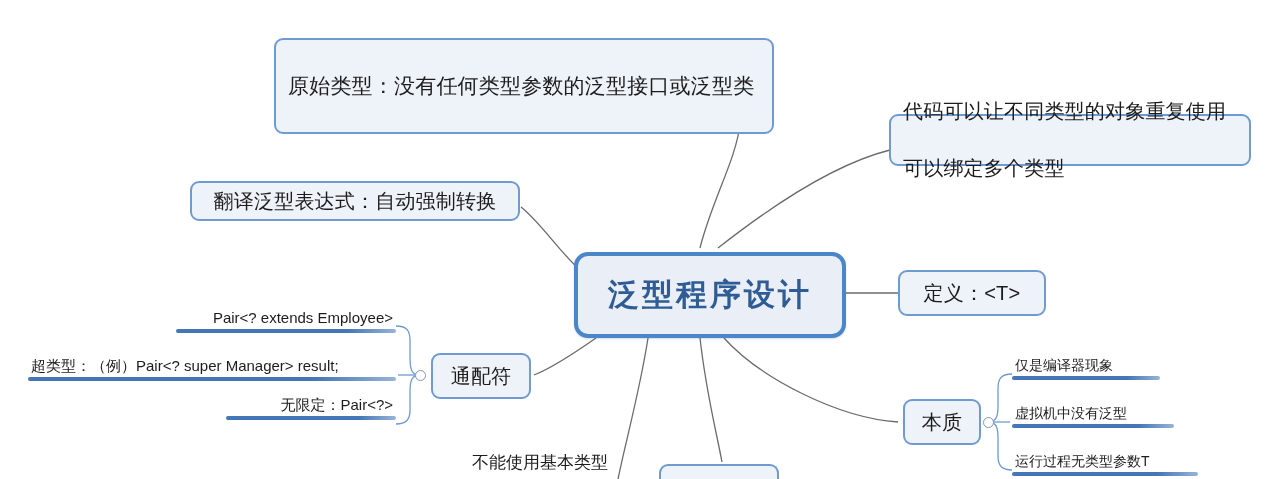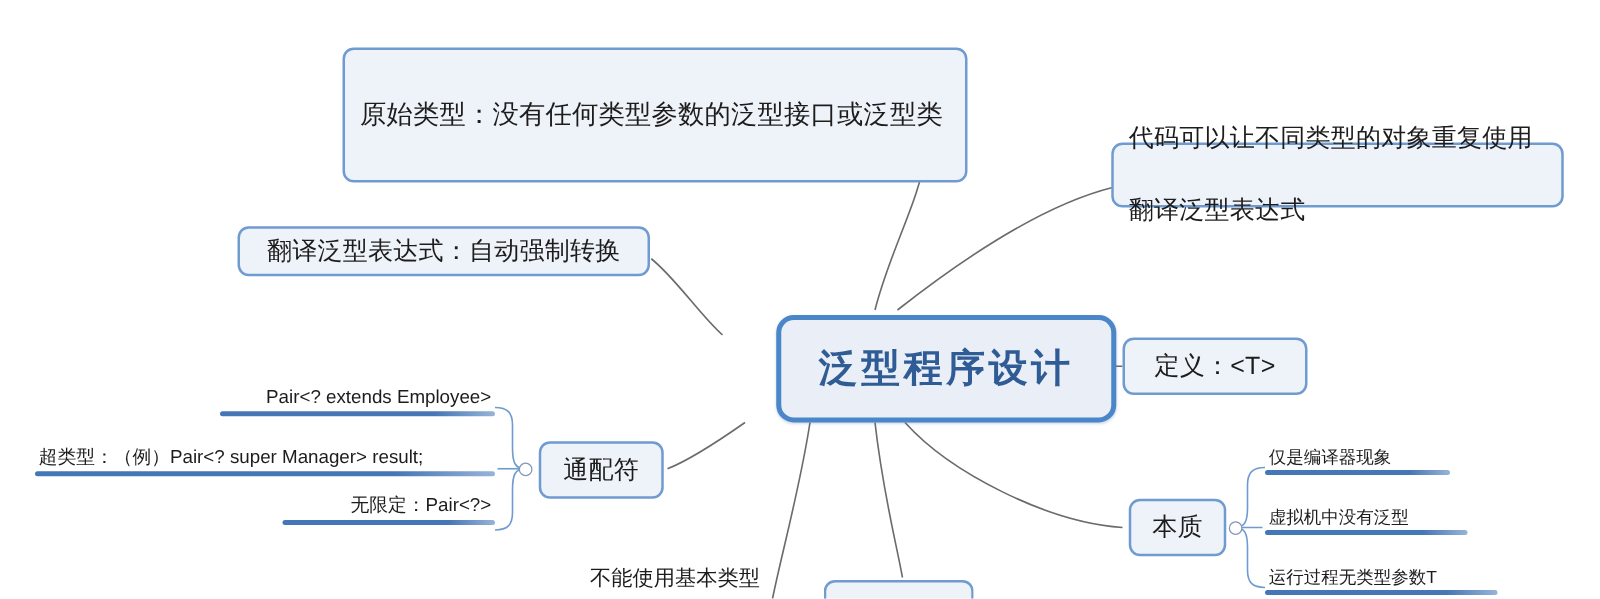--- a/index.html
+++ b/index.html
@@ -136,32 +136,32 @@
       <path d="M 420 375 C 412 375 410 370 410 358 L 410 340 C 410 330 406 326 396 326"></path>
       <path d="M 420 375 L 398 375"></path>
       <path d="M 420 375 C 412 375 410 380 410 392 L 410 410 C 410 420 406 424 396 424"></path>
 
       <path d="M 988 422 C 996 422 998 417 998 406 L 998 388 C 998 378 1002 374 1012 374"></path>
       <path d="M 988 422 L 1010 422"></path>
       <path d="M 988 422 C 996 422 998 427 998 438 L 998 456 C 998 466 1002 470 1012 470"></path>
     </g>
   </svg>
 
-  <div class="node root" style="left:574px; top:252px; width:272px; height:86px;margin-left:47px;">泛型程序设计</div>
-
-  <div class="node multiline" style="left:274px; top:38px; width:500px; height:108px; font-size:21px;">
+  <div class="node root" style="left:574px; top:252px; width:272px; height:86px;">泛型程序设计</div>
+
+  <div class="node multiline" style="left:274px; top:38px; width:500px; height:96px; font-size:21px;">
     <span>
       <span style="display:block">原始类型：没有任何类型参数的泛型接口或泛型类</span>
     </span>
   </div>
 
   <div class="node multiline" style="left:889px; top:114px; width:362px; height:52px; font-size:20px;">
     <span>
       <span style="display:block">代码可以让不同类型的对象重复使用</span>
-      <span style="display:block">翻译泛型表达式</span>
+      <span style="display:block">可以绑定多个类型</span>
     </span>
   </div>
 
   <div class="node" style="left:190px; top:181px; width:330px; height:40px; font-size:20px;">翻译泛型表达式：自动强制转换</div>
 
   <div class="node" style="left:898px; top:270px; width:148px; height:46px; font-size:20px;">定义：&lt;T&gt;</div>
 
   <div class="node" style="left:431px; top:353px; width:100px; height:46px; font-size:20px;">通配符</div>
   <div class="handle" style="left:415px; top:370px;"></div>
 

